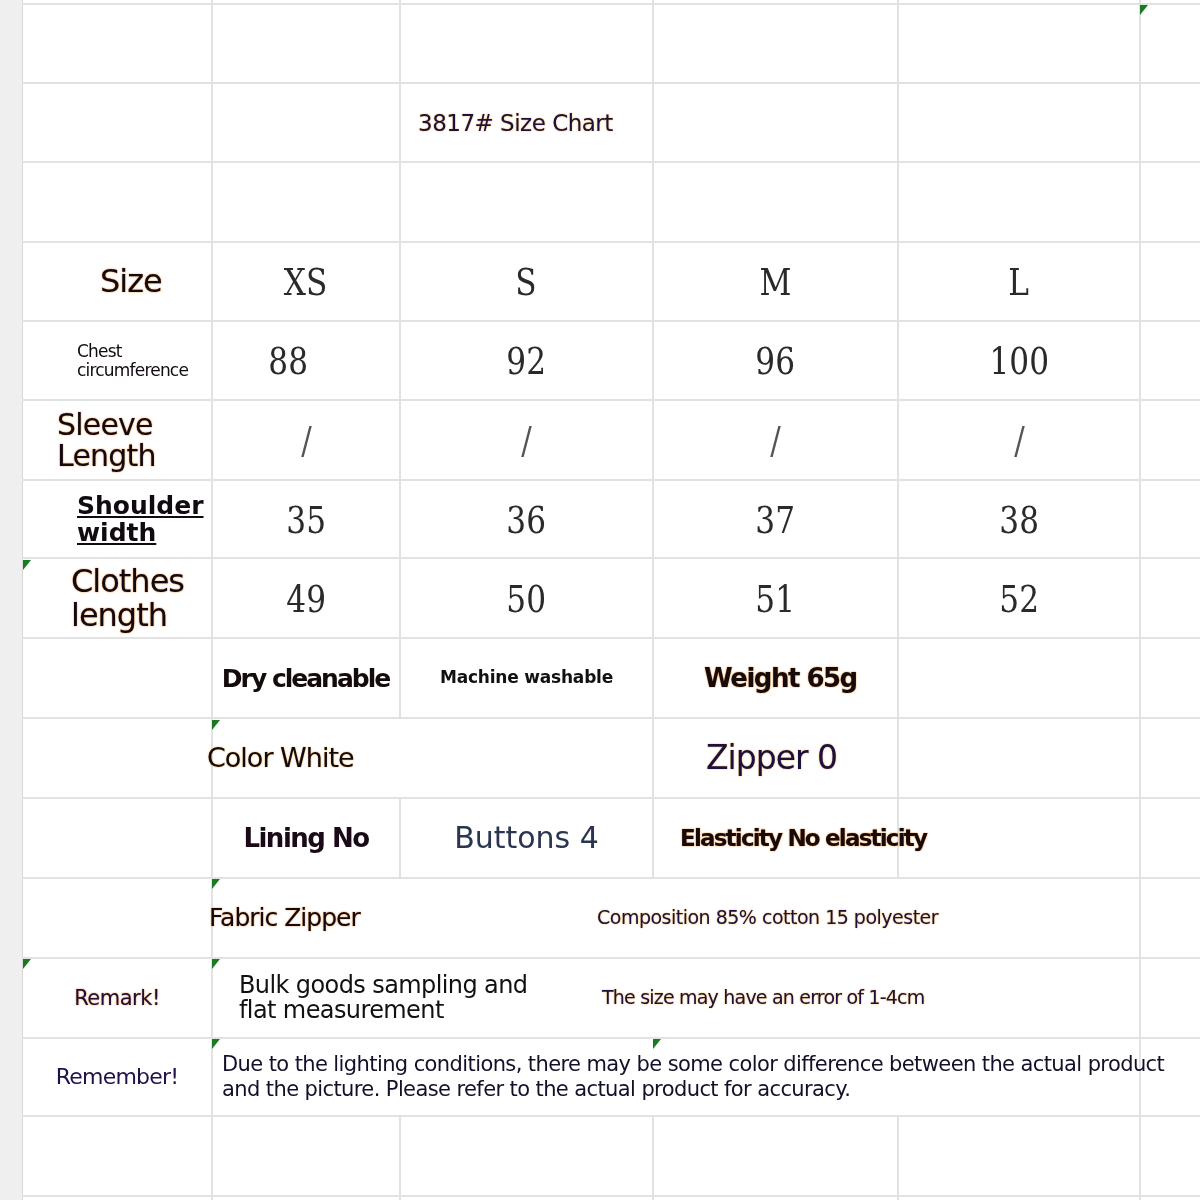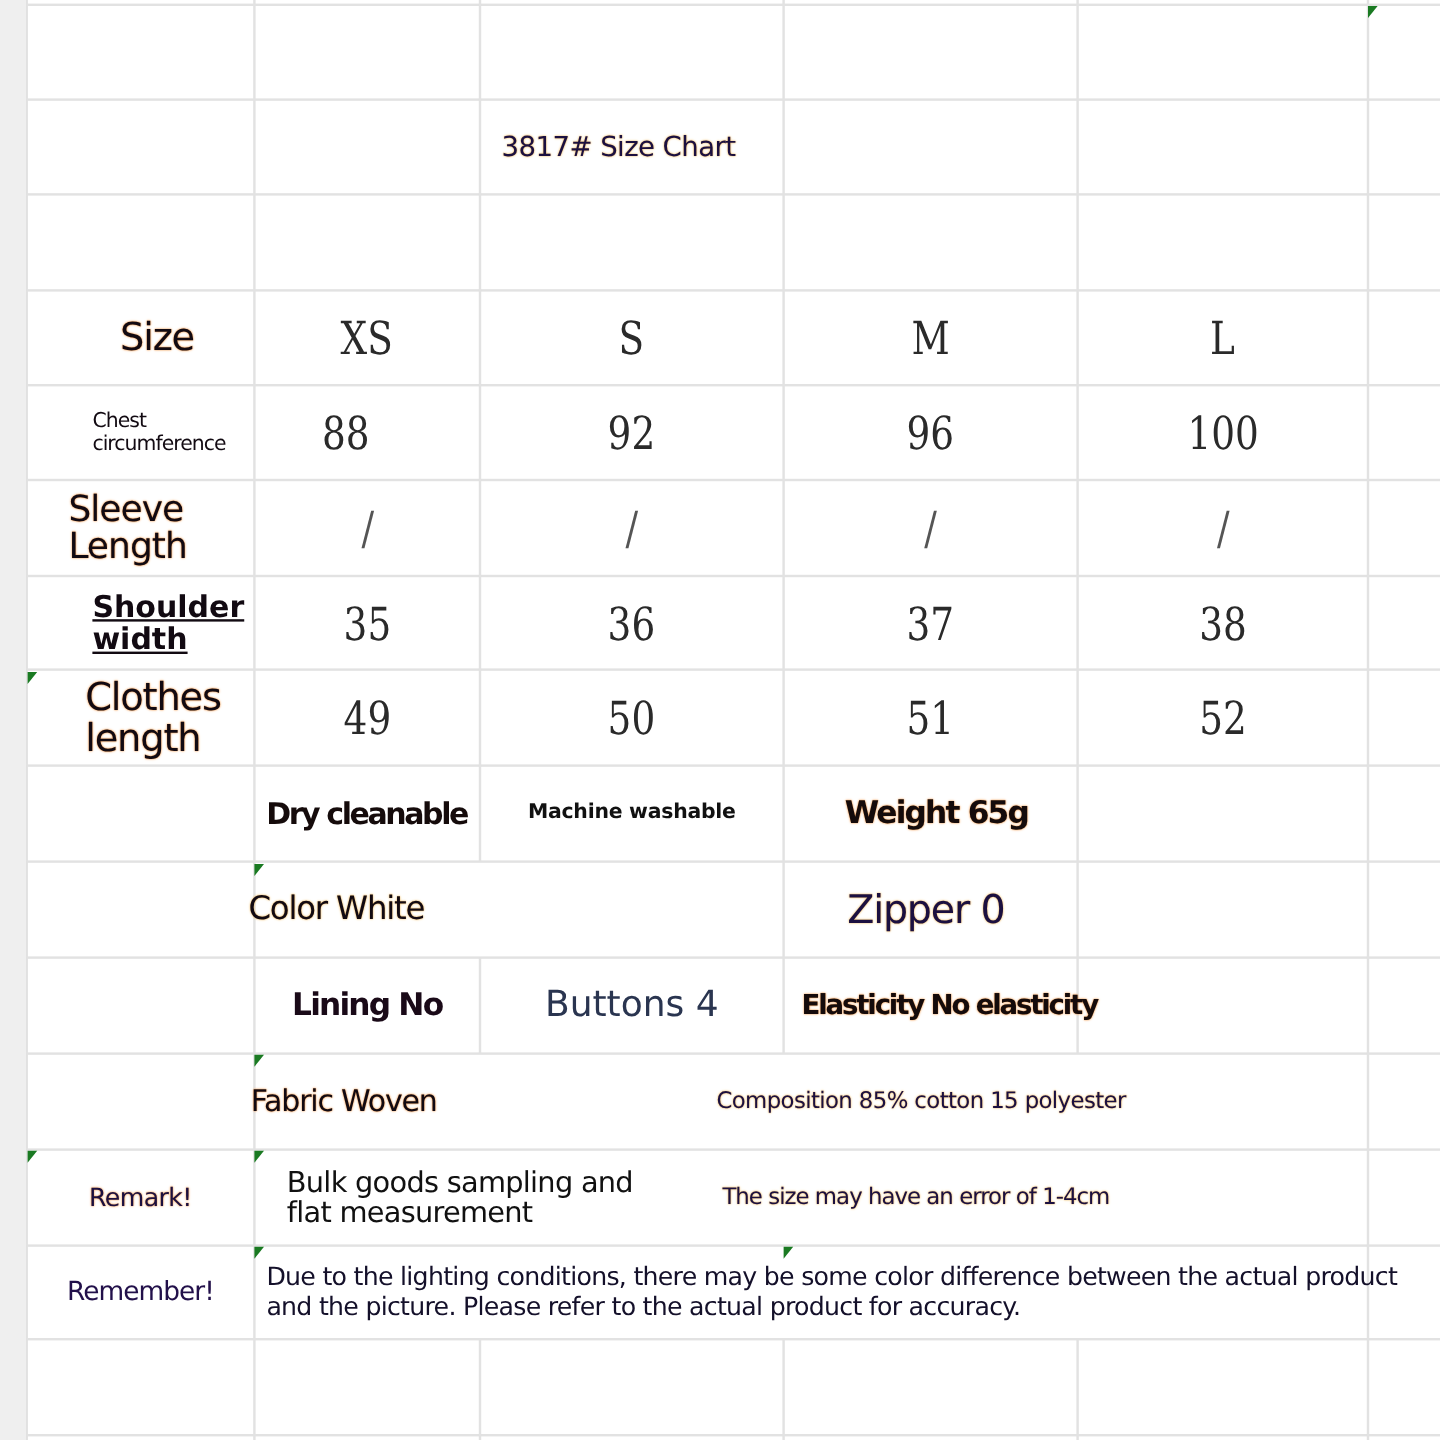--- a/index.html
+++ b/index.html
@@ -158,26 +158,26 @@
 <div class="cell" style="left:654px;top:719px;width:243px;height:78px;justify-content:flex-start;padding-left:52px;">
   <span class="lbl navy glow-y" style="font-size:33px;letter-spacing:-1px;">Zipper 0</span>
 </div>
 
 <div class="cell" style="left:213px;top:799px;width:186px;height:78px;">
   <span class="heavy" style="font-size:26px;color:#1a0a18;">Lining No</span>
 </div>
 <div class="cell" style="left:401px;top:799px;width:251px;height:78px;">
   <span class="lbl" style="font-size:30px;color:#2a3550;letter-spacing:0px;">Buttons 4</span>
 </div>
-<div class="cell" style="left:654px;top:799px;width:300px;height:78px;justify-content:flex-start;padding-left:14px;">
+<div class="cell" style="left:654px;top:799px;width:300px;height:78px;justify-content:flex-start;padding-left:26px;">
   <span class="heavy glow" style="font-size:23px;letter-spacing:-1.8px;">Elasticity No elasticity</span>
 </div>
 
 <div class="cell" style="left:205px;top:879px;width:380px;height:78px;justify-content:flex-start;padding-left:4px;">
-  <span class="lbl glow" style="font-size:25px;letter-spacing:-1px;">Fabric Woven</span>
+  <span class="lbl glow" style="font-size:25px;letter-spacing:-1px;">Fabric Zipper</span>
 </div>
 <div class="cell" style="left:585px;top:879px;width:554px;height:78px;justify-content:flex-start;padding-left:12px;">
   <span class="lbl navy glow-y" style="font-size:19px;letter-spacing:-0.5px;">Composition 85% cotton 15 polyester</span>
 </div>
 
 <div class="cell" style="left:23px;top:959px;width:188px;height:78px;">
   <span class="lbl navy glow" style="font-size:21px;letter-spacing:-0.5px;">Remark!</span>
 </div>
 <div class="cell" style="left:213px;top:959px;width:380px;height:78px;justify-content:flex-start;padding-left:26px;">
   <span class="lbl" style="font-size:24px;width:330px;letter-spacing:-0.6px;color:#111;">Bulk goods sampling and flat measurement</span>

